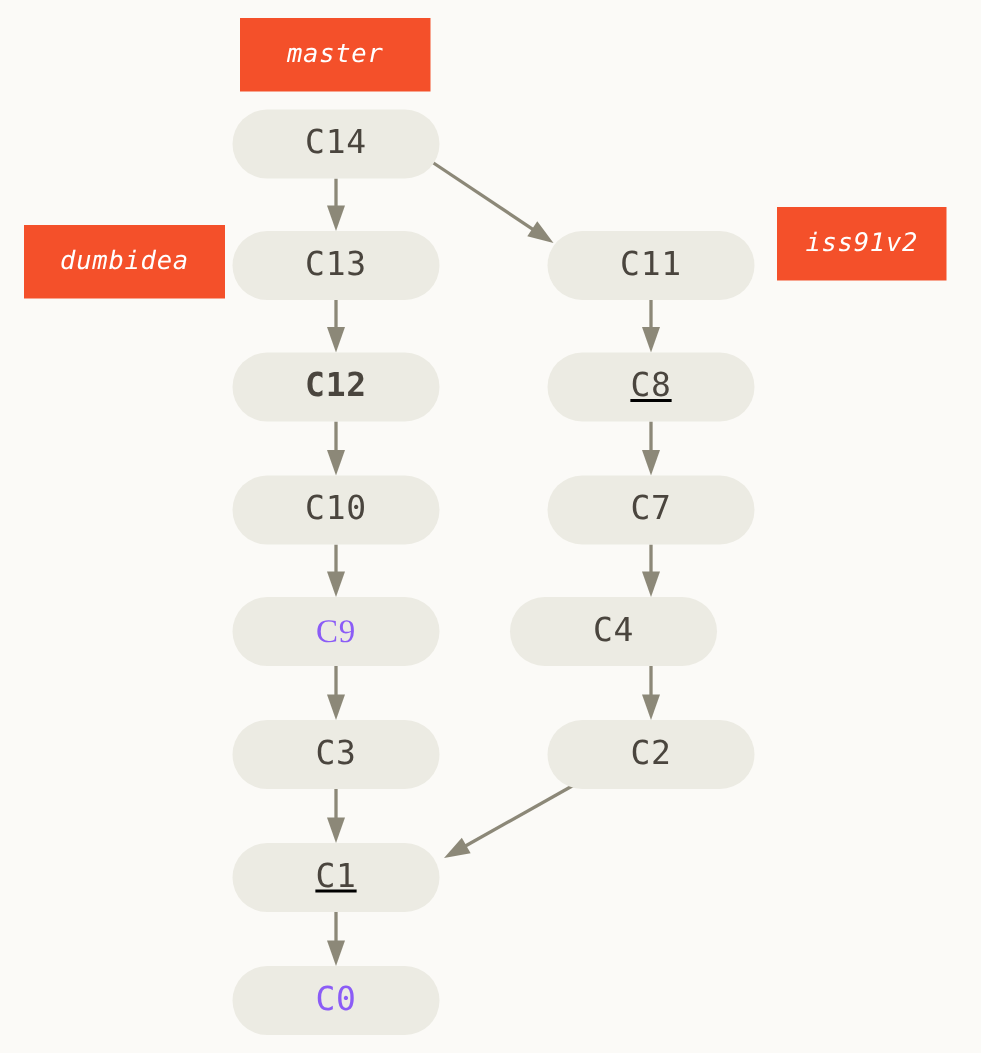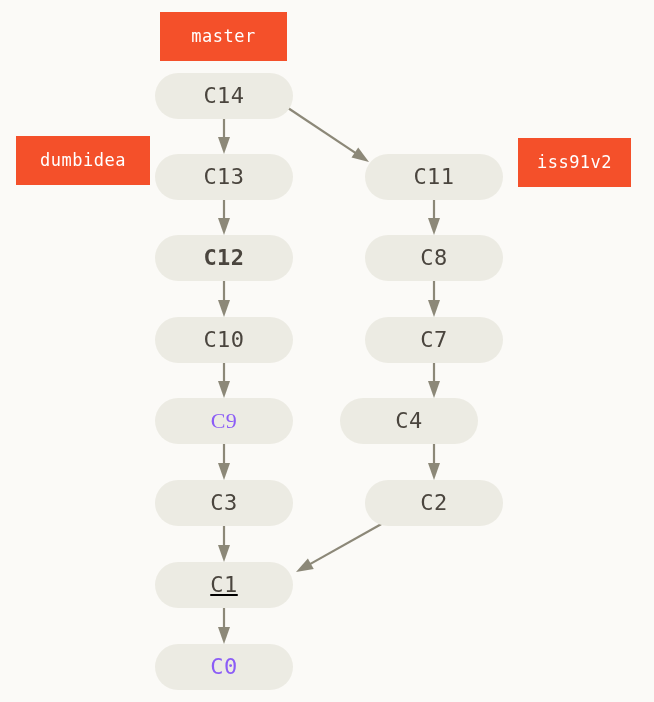--- a/index.html
+++ b/index.html
@@ -56,20 +56,21 @@
     align-items: center;
     justify-content: center;
   }
   .branch-tag-label {
     font-family: "DejaVu Sans Mono", monospace;
     font-size: 17px;
     letter-spacing: 0.5px;
     color: #FFFFFF;
     line-height: 1;
     user-select: none;
+    font-style: italic;
   }
 </style>
 </head>
 <body>
 
 <div id="canvas" style="width: 654px; height: 702px; background: rgb(251, 250, 247);">
 
   <svg id="edge-layer" viewBox="0 0 654 702" width="654" height="702">
       <g>
         <line x1="224" y1="119" x2="224" y2="139" stroke="#8C8878" stroke-width="2.2" stroke-linecap="butt"></line>
@@ -146,39 +147,39 @@
       </div>
       <div class="commit-node" style="left: 224px; top: 585px; background: rgb(236, 235, 227); text-decoration: underline;">
         <span class="commit-label" style="color: rgb(74, 69, 62);">C1</span>
       </div>
       <div class="commit-node" style="left: 224px; top: 667px; background: rgb(236, 235, 227);">
         <span class="commit-label" style="color: #8b5cf6;">C0</span>
       </div>
       <div class="commit-node" style="left: 434px; top: 177px; background: rgb(236, 235, 227);">
         <span class="commit-label" style="color: rgb(74, 69, 62);">C11</span>
       </div>
-      <div class="commit-node" style="left: 434px; top: 258px; background: rgb(236, 235, 227);">
+      <div class="commit-node" style="left: 434px; top: 258px; background: rgb(236, 235, 227); text-decoration: underline;">
         <span class="commit-label" style="color: rgb(74, 69, 62);">C8</span>
       </div>
       <div class="commit-node" style="left: 434px; top: 340px; background: rgb(236, 235, 227);">
         <span class="commit-label" style="color: rgb(74, 69, 62);">C7</span>
       </div>
       <div class="commit-node" style="left: 409px; top: 421px; background: rgb(236, 235, 227);">
         <span class="commit-label" style="color: rgb(74, 69, 62);">C4</span>
       </div>
       <div class="commit-node" style="left: 434px; top: 503px; background: rgb(236, 235, 227);">
         <span class="commit-label" style="color: rgb(74, 69, 62);">C2</span>
       </div>
     </div>
 
   <div id="tag-layer">
       <div class="branch-tag" style="left: 160px; top: 12px; width: 127px; background: rgb(244, 80, 42);">
         <span class="branch-tag-label" style="color: rgb(255, 255, 255);">master</span>
       </div>
-      <div class="branch-tag" style="left: 16px; top: 136px; width: 134px; background: rgb(244, 80, 42);">
+      <div class="branch-tag" style="left: 16px; top: 150px; width: 134px; background: rgb(244, 80, 42);">
         <span class="branch-tag-label" style="color: rgb(255, 255, 255);">dumbidea</span>
       </div>
       <div class="branch-tag" style="left: 518px; top: 138px; width: 113px; background: rgb(244, 80, 42);">
         <span class="branch-tag-label" style="color: rgb(255, 255, 255);">iss91v2</span>
       </div>
     </div>
 
 </div>
 
 </body></html>

